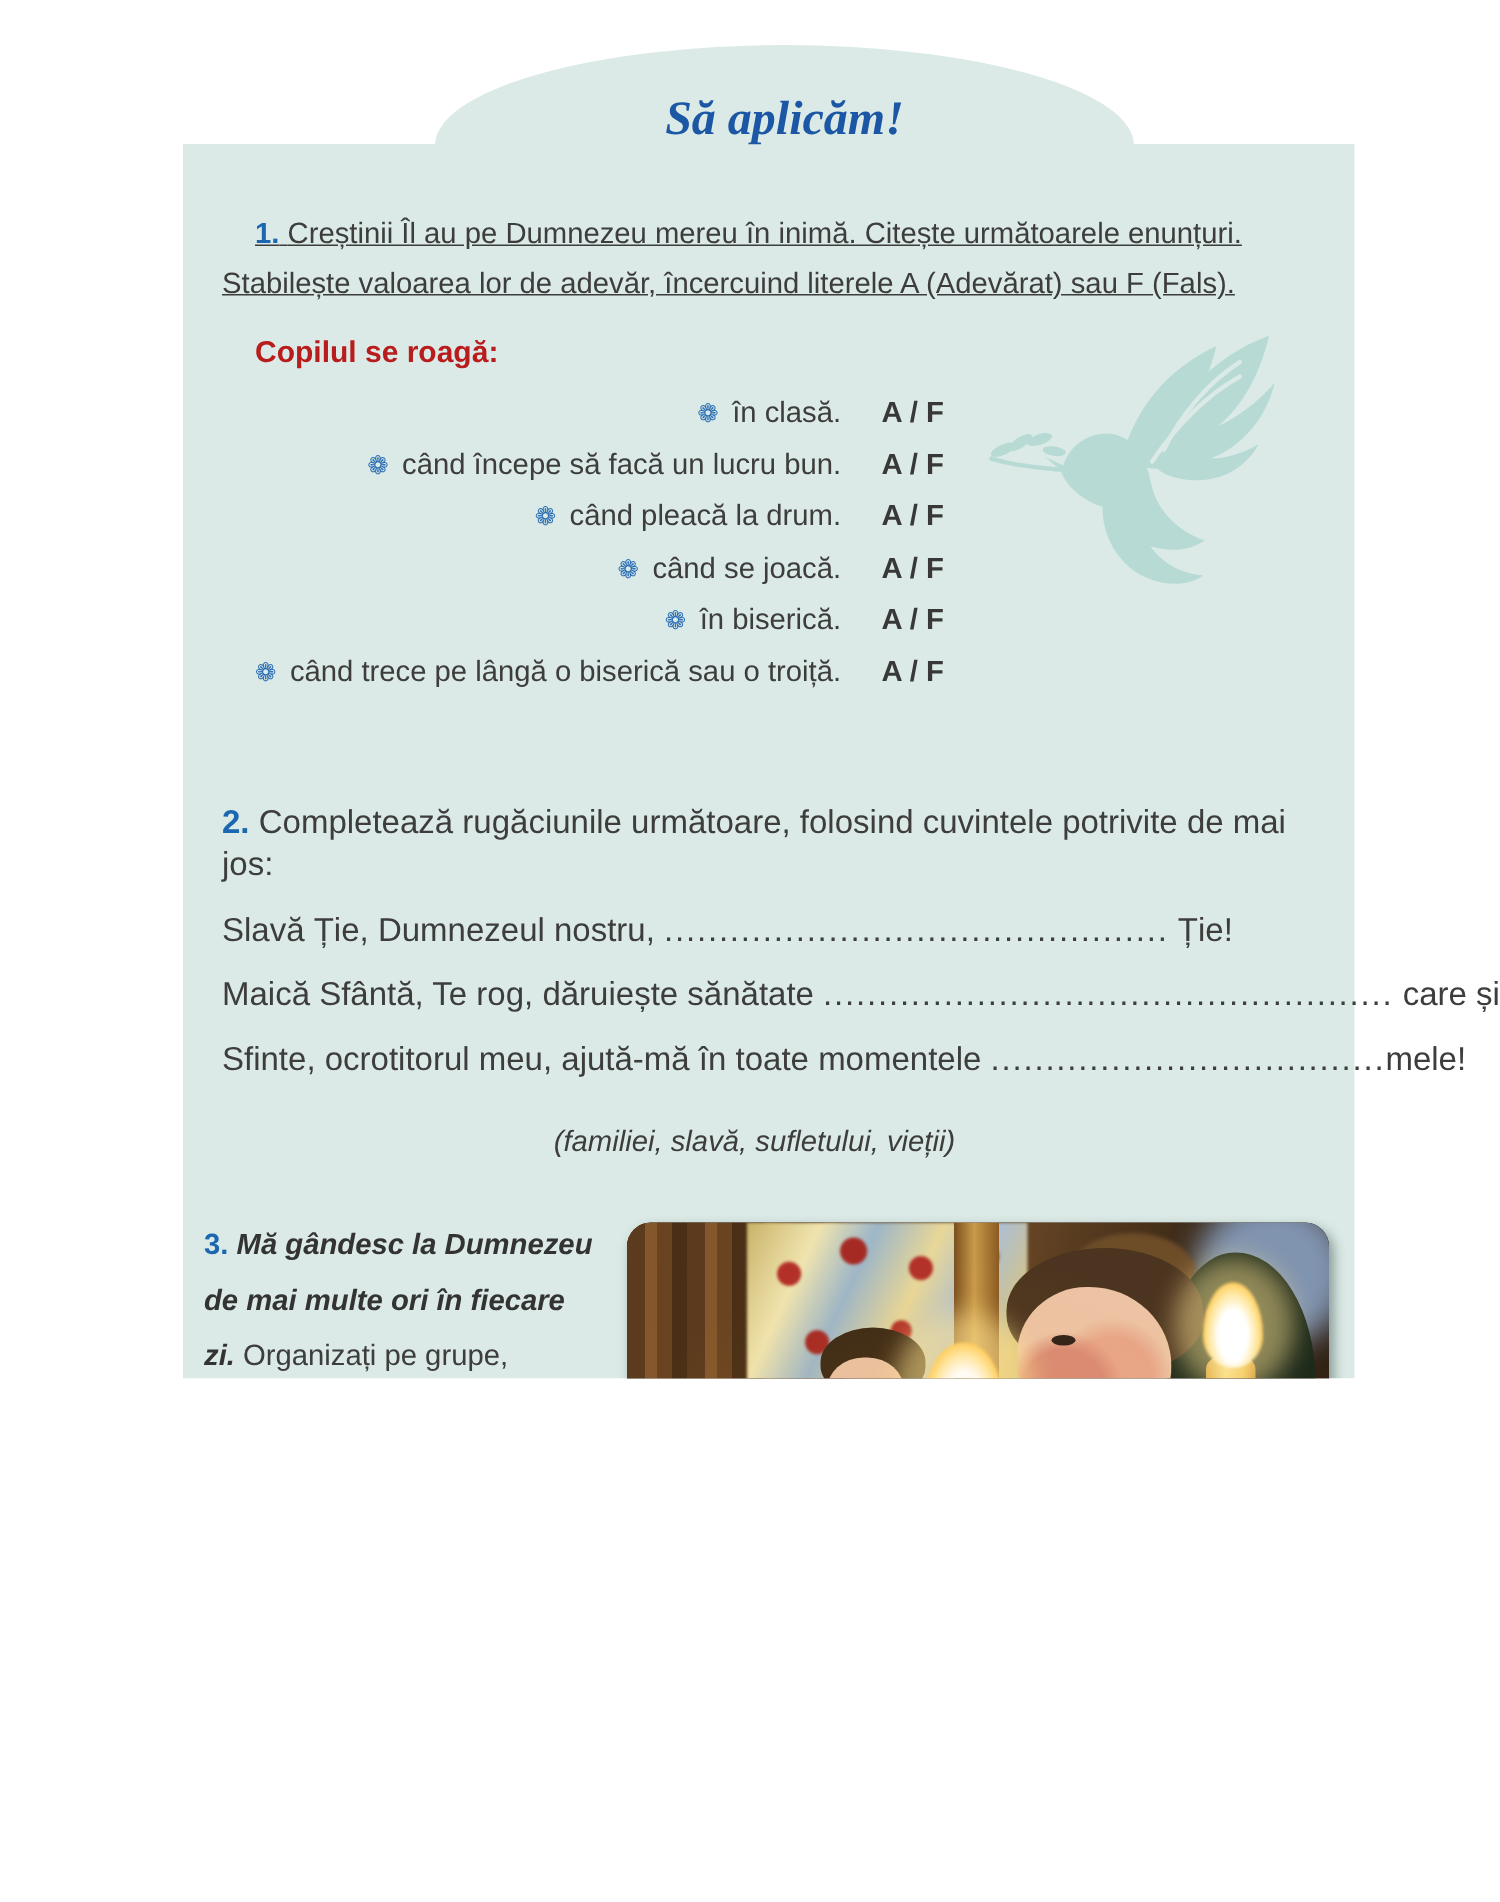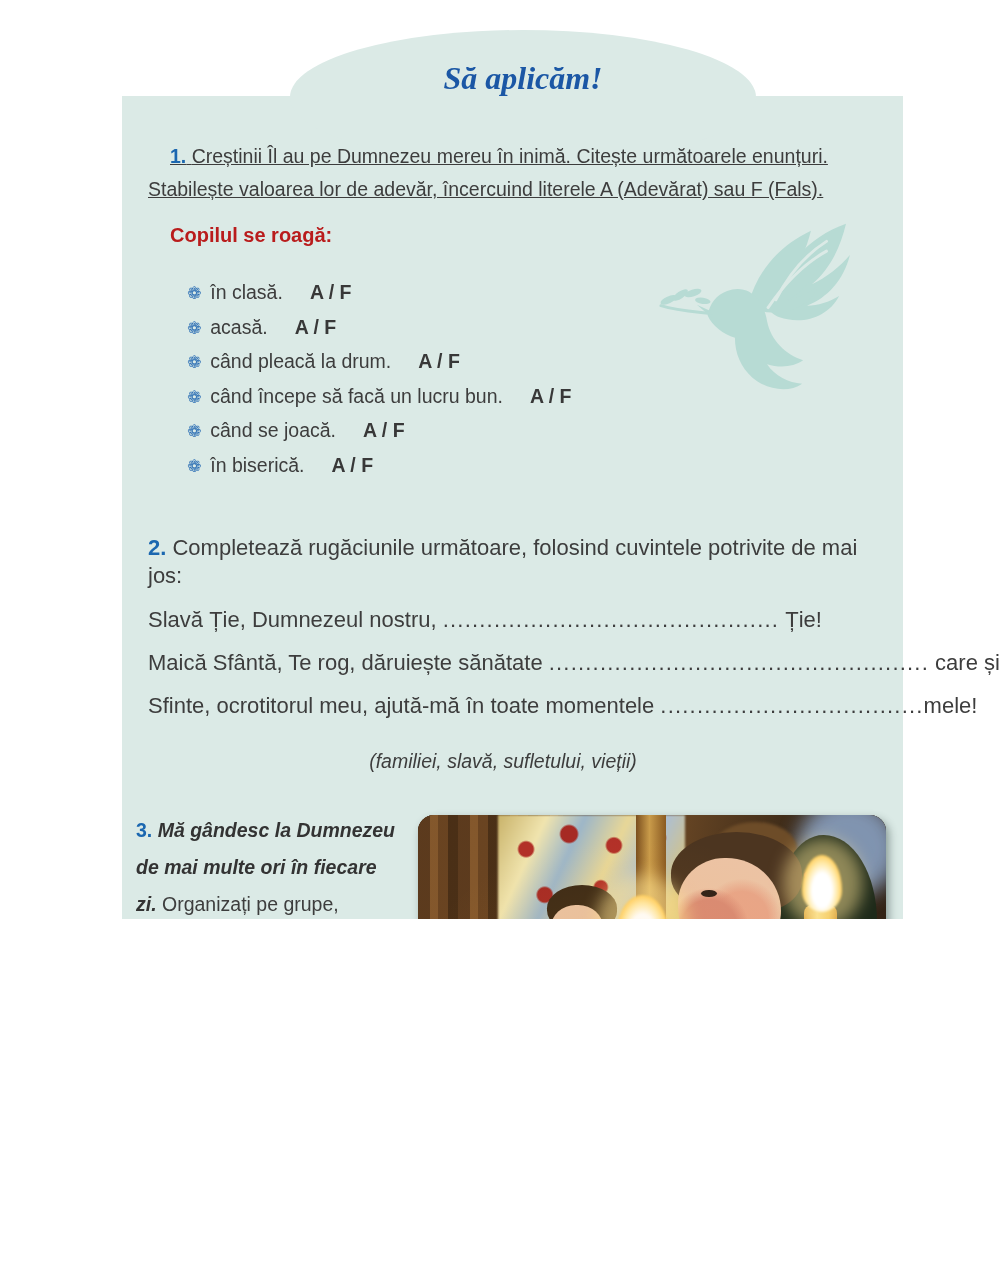--- a/index.html
+++ b/index.html
@@ -10,21 +10,21 @@
   .sheet{position:absolute;left:122px;top:96px;width:781px;height:1076px;background:#dbeae6;}
   .bump{position:absolute;left:290px;top:30px;width:466px;height:134px;border-radius:50%;background:#dbeae6;}
   .page-title{position:absolute;left:290px;top:60px;width:466px;text-align:center;
         font-family:"Liberation Serif","DejaVu Serif",serif;font-style:italic;font-weight:bold;
         font-size:32px;color:#1b57a5;}
 
   
   .p1{position:absolute;left:148px;top:140px;width:748px;font-size:19.5px;line-height:33px;text-indent:22px;text-decoration:underline;}
   .num{color:#1b67b0;font-weight:bold;}
   .subhead{position:absolute;left:170px;top:224px;font-size:20px;font-weight:bold;color:#b91c1c;}
-  .aflist{position:absolute;left:170px;top:258px;list-style:none;margin:17px;padding:0;font-size:19.5px;}
+  .aflist{position:absolute;left:170px;top:258px;list-style:none;margin:0;padding:0;font-size:19.5px;text-align:right;}
   .aflist li{height:34.5px;line-height:34.5px;white-space:nowrap;}
   .bullet{color:#2e70b5;font-size:17px;margin-right:9px;}
   .af{font-weight:bold;color:#383838;margin-left:27px;}
 
   
   .ex2{position:absolute;left:148px;top:534px;width:748px;font-size:22px;}
   .ex2-intro{line-height:28px;}
   .prayer{margin-top:17px;line-height:26px;white-space:nowrap;}
   .dots{letter-spacing:1.2px;}
   .wordbank{position:absolute;left:148px;top:750px;width:710px;text-align:center;
@@ -172,25 +172,25 @@
       </g>
     </svg>
   </div>
 
   <div class="p1"><span class="num">1.</span> <span>Creștinii Îl au pe Dumnezeu mereu în inimă. Citește următoarele enunțuri. Stabilește valoarea lor de adevăr, încercuind literele A (Adevărat) sau F (Fals).</span></div>
 
   <div class="subhead">Copilul se roagă:</div>
 
   <ul class="aflist">
     <li><span class="bullet">❁</span><span>în clasă.</span><span class="af">A / F</span></li>
-    <li><span class="bullet">❁</span><span>acasă.</span><span class="af">A / F</span></li>
+    <li><span class="bullet">❁</span><span>când începe să facă un lucru bun.</span><span class="af">A / F</span></li>
     <li><span class="bullet">❁</span><span>când pleacă la drum.</span><span class="af">A / F</span></li>
-    <li><span class="bullet">❁</span><span>când începe să facă un lucru bun.</span><span class="af">A / F</span></li>
     <li><span class="bullet">❁</span><span>când se joacă.</span><span class="af">A / F</span></li>
     <li><span class="bullet">❁</span><span>în biserică.</span><span class="af">A / F</span></li>
+    <li><span class="bullet">❁</span><span>când trece pe lângă o biserică sau o troiță.</span><span class="af">A / F</span></li>
   </ul>
 
   <div class="ex2">
     <div class="ex2-intro"><span class="num">2.</span> <span>Completează rugăciunile următoare, folosind cuvintele potrivite de mai jos:</span></div>
     <div class="prayer"><span>Slavă Ție, Dumnezeul nostru, </span><span class="dots">..............................................</span><span> Ție!</span></div>
     <div class="prayer"><span>Maică Sfântă, Te rog, dăruiește sănătate </span><span class="dots">....................................................</span><span> care și mie!</span></div>
     <div class="prayer"><span>Sfinte, ocrotitorul meu, ajută-mă în toate momentele </span><span class="dots">....................................</span><span>mele!</span></div>
   </div>
   <div class="wordbank">(familiei, slavă, sufletului, vieții)</div>
 

